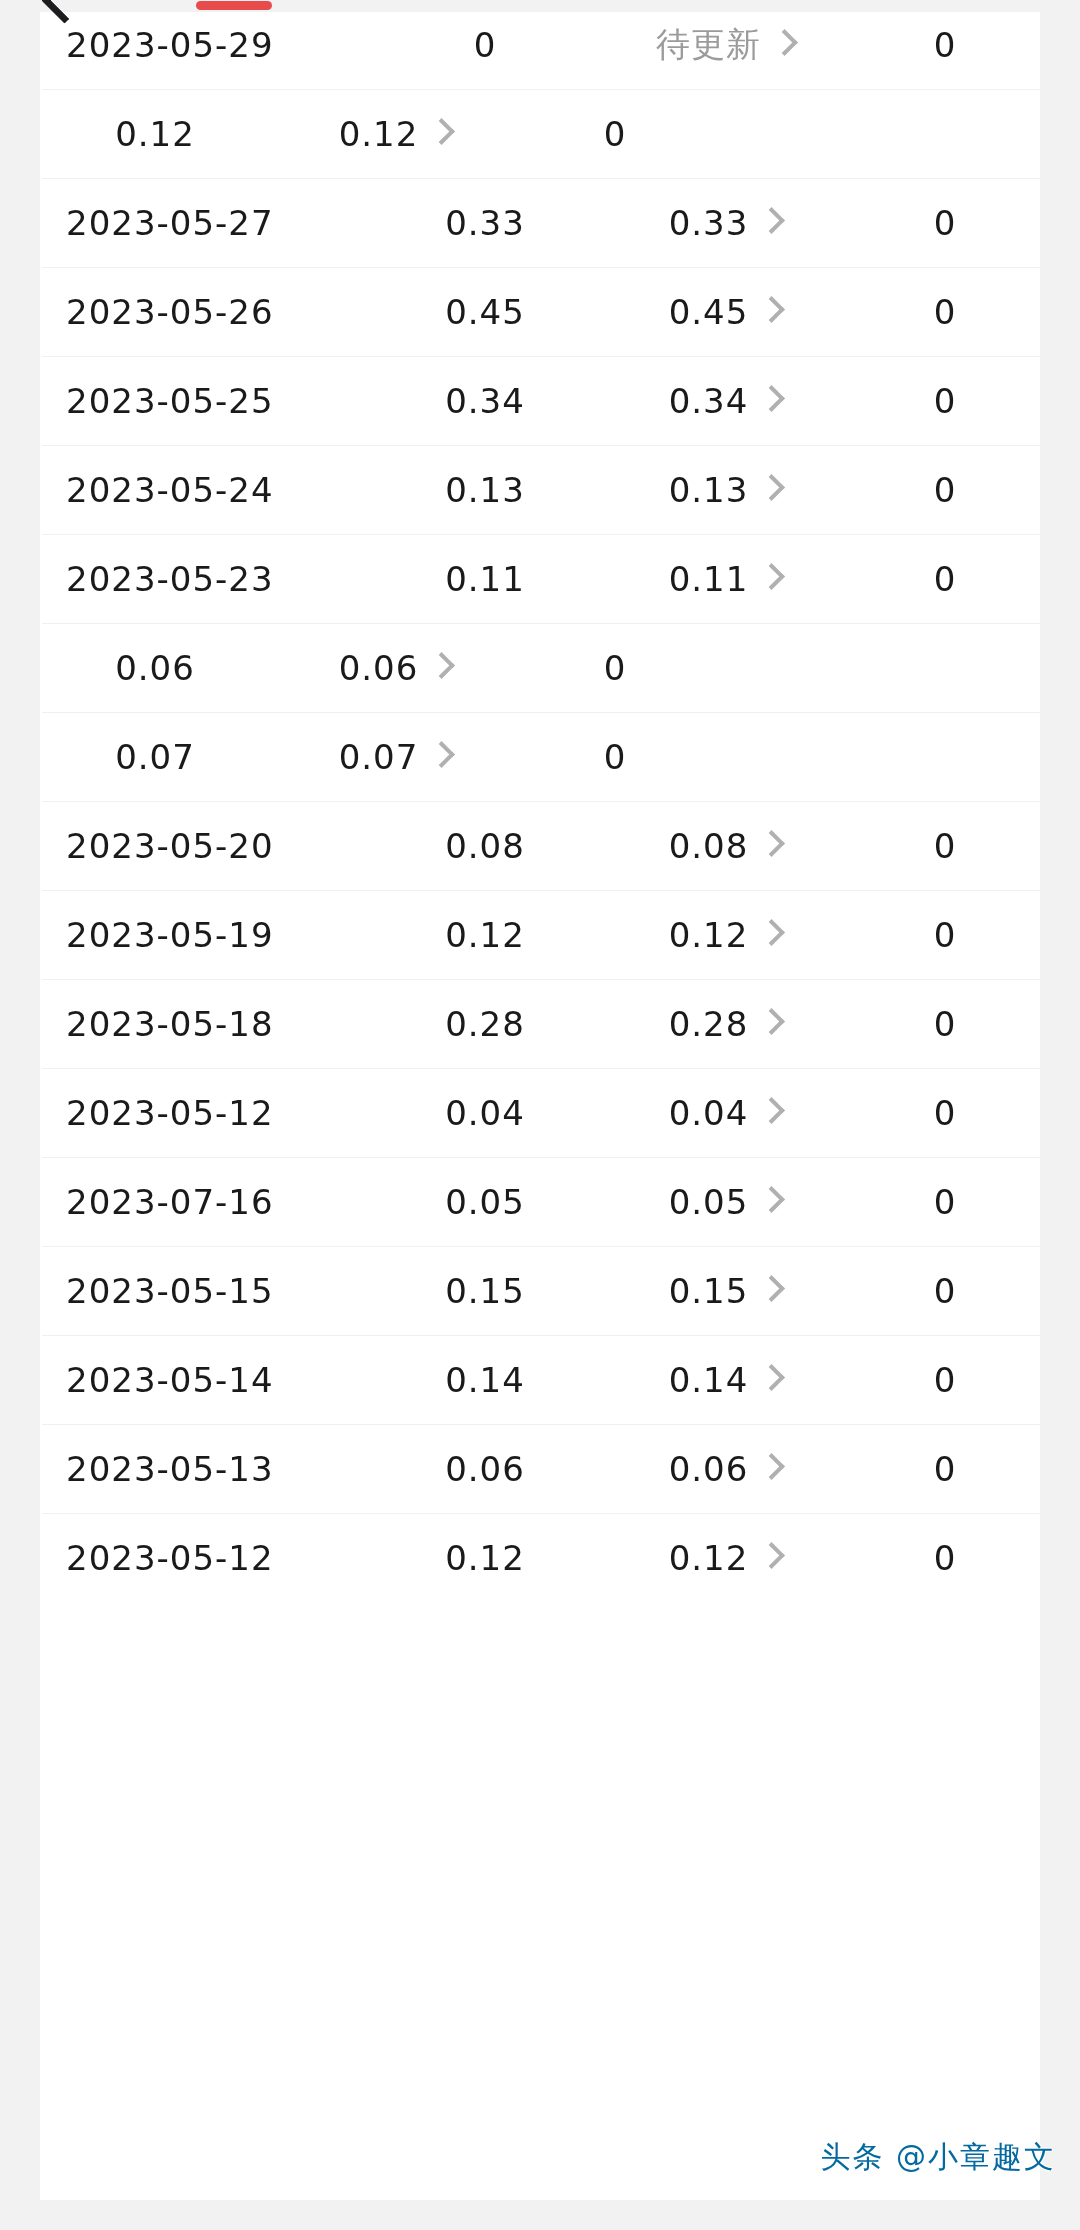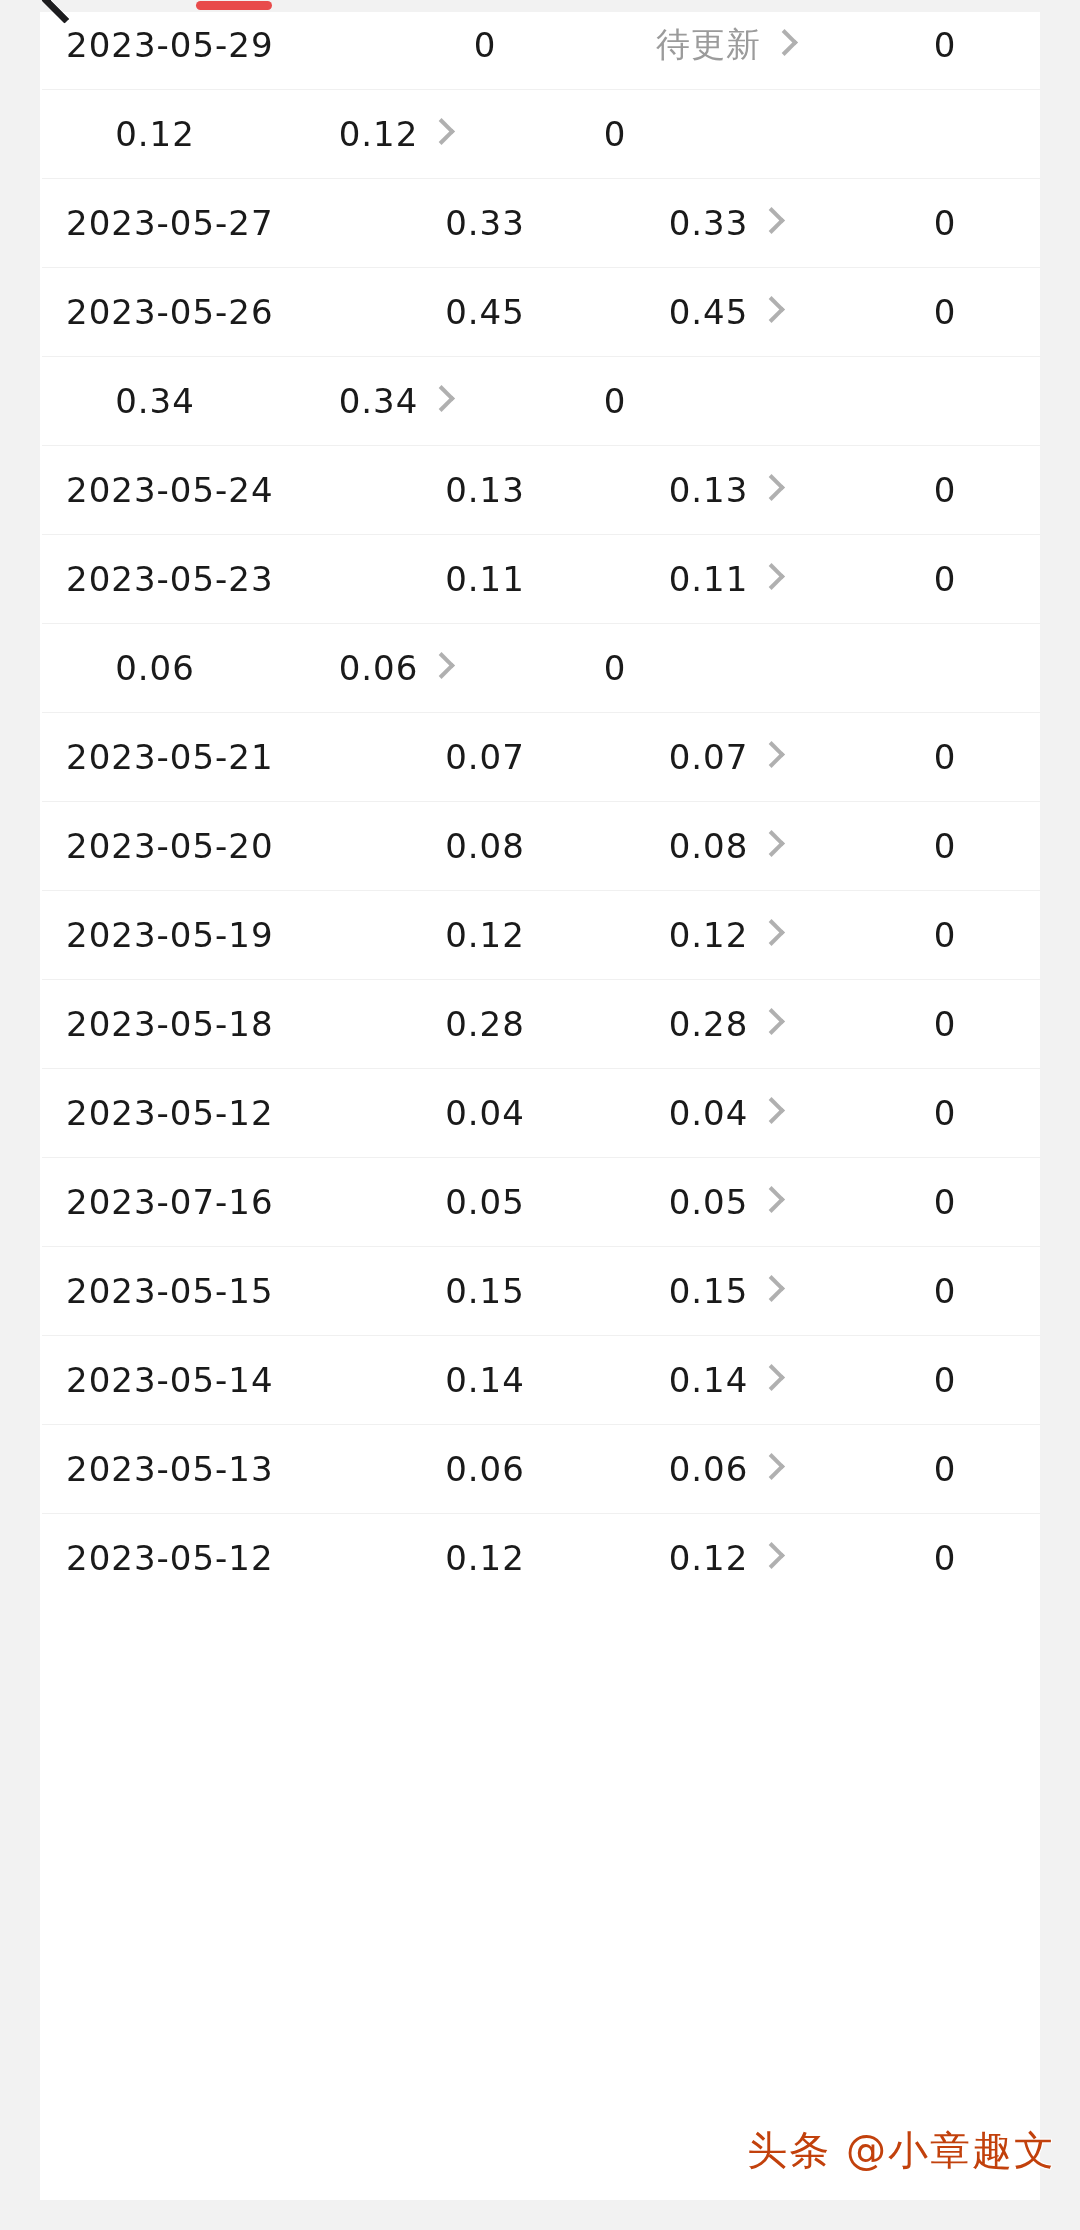--- a/index.html
+++ b/index.html
@@ -131,22 +131,22 @@
     transform: rotate(45deg);
     position: relative;
     top: -2px;
   }
 
   
   .watermark {
     position: absolute;
     right: 24px;
     bottom: 52px;
-    font-size: 40px;
-    color: #c2410c;
+    font-size: 30px;
+    color: #0369a1;
     font-family: "DejaVu Sans", sans-serif;
     letter-spacing: 2px;
     z-index: 9;
     text-shadow:
        1px  1px 0 rgba(255,255,255,.9),
       -1px -1px 0 rgba(255,255,255,.9),
        1px -1px 0 rgba(255,255,255,.9),
       -1px  1px 0 rgba(255,255,255,.9);
     white-space: nowrap;
   }
@@ -225,20 +225,21 @@
         <div class="row">
           <div class="cell c-date">2023-05-26</div>
           <div class="cell c-val">0.45</div>
           <div class="cell c-link">
             <span class="linktext">0.45</span>
             <span class="chev"></span>
           </div>
           <div class="cell c-last">0</div>
         </div>
         <div class="row">
+          <div class="cell c-date">2023-05-25</div>
           <div class="cell c-val">0.34</div>
           <div class="cell c-link">
             <span class="linktext">0.34</span>
             <span class="chev"></span>
           </div>
           <div class="cell c-last">0</div>
         </div>
         <div class="row">
           <div class="cell c-date">2023-05-24</div>
           <div class="cell c-val">0.13</div>
@@ -259,21 +260,20 @@
         </div>
         <div class="row">
           <div class="cell c-val">0.06</div>
           <div class="cell c-link">
             <span class="linktext">0.06</span>
             <span class="chev"></span>
           </div>
           <div class="cell c-last">0</div>
         </div>
         <div class="row">
-          <div class="cell c-date">2023-05-21</div>
           <div class="cell c-val">0.07</div>
           <div class="cell c-link">
             <span class="linktext">0.07</span>
             <span class="chev"></span>
           </div>
           <div class="cell c-last">0</div>
         </div>
         <div class="row">
           <div class="cell c-date">2023-05-20</div>
           <div class="cell c-val">0.08</div>

